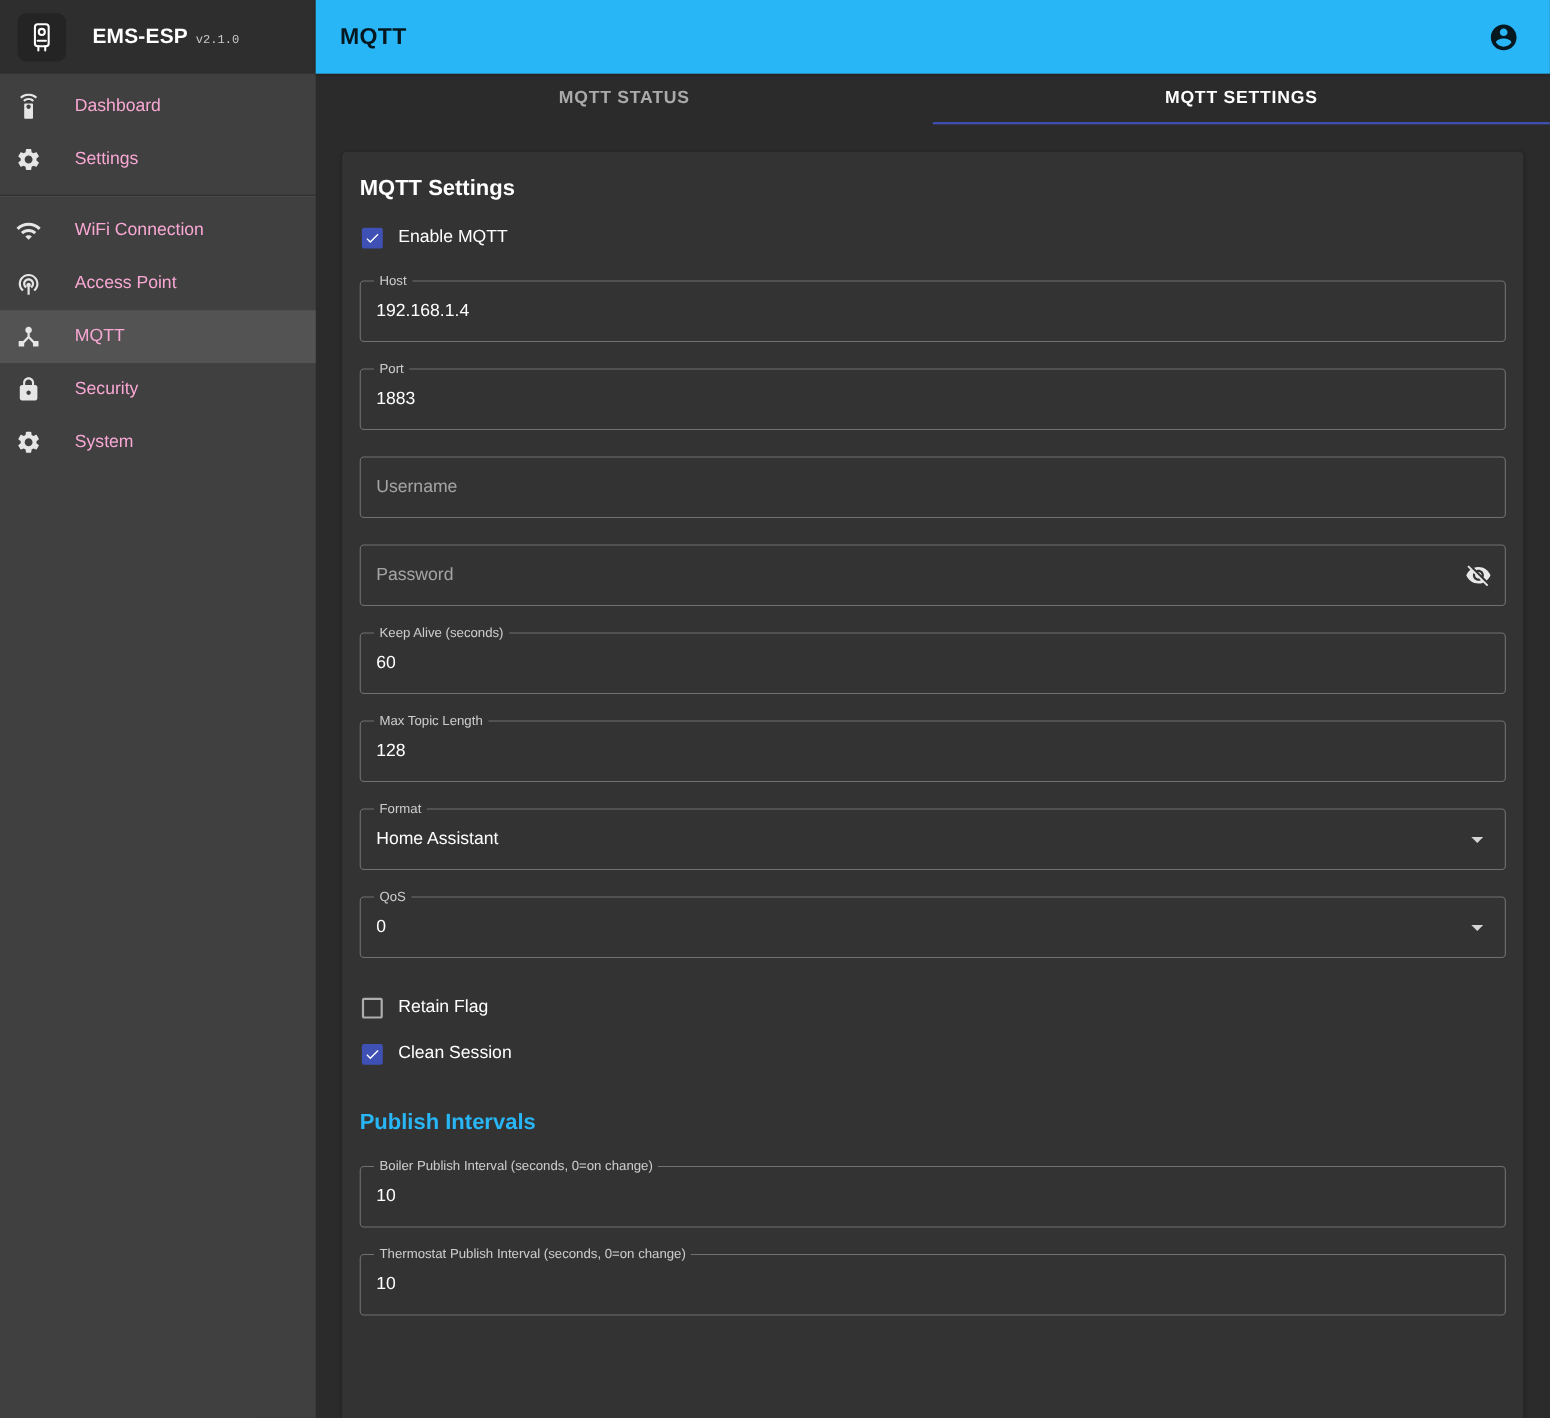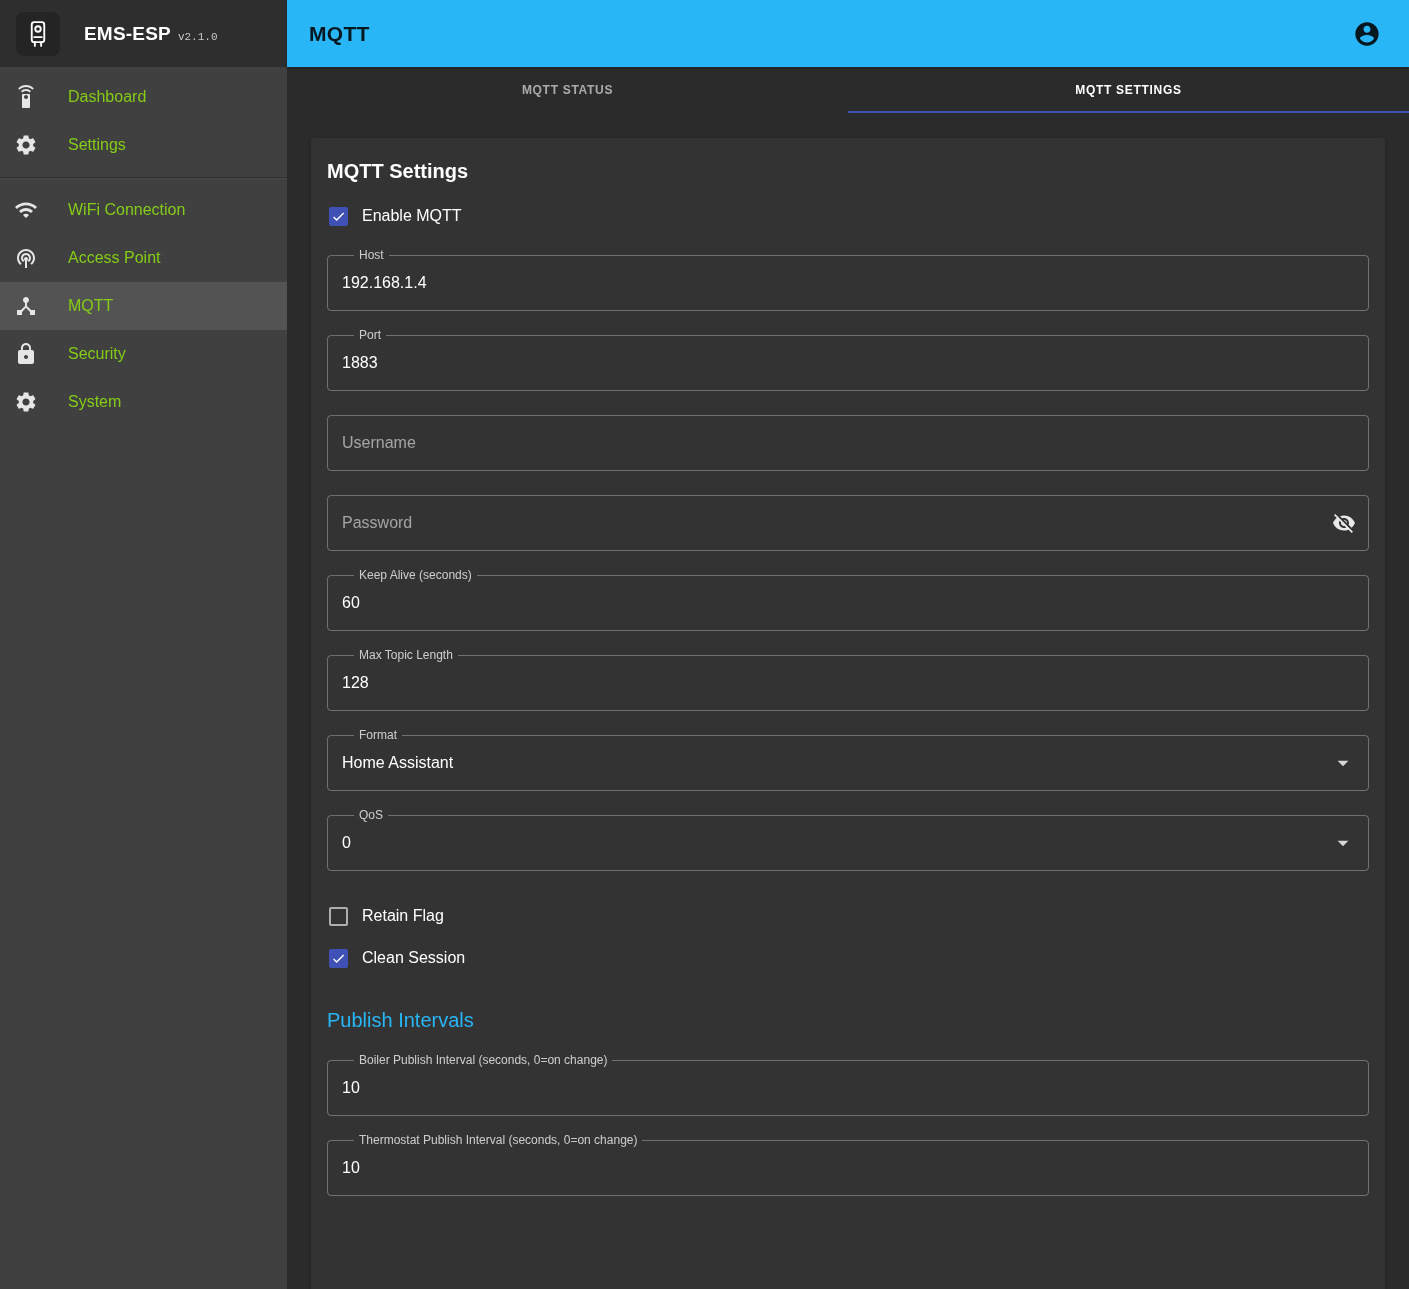--- a/index.html
+++ b/index.html
@@ -17,53 +17,53 @@
   .sidebar-header{height:67px;flex:0 0 67px;background:var(--sidebar-header-bg);display:flex;align-items:center;padding:0 16px;}
   .logo-box{width:44px;height:44px;border-radius:8px;background:#242424;display:flex;align-items:center;justify-content:center;margin-right:24px;}
   .logo-box svg{width:30px;height:30px;}
   .brand-title{font-size:19px;font-weight:bold;letter-spacing:.2px;}
   .brand-version{font-size:11px;color:#c9c9c9;margin-left:7px;padding-top:7px;font-family:Liberation Mono, monospace;}
   .nav{padding-top:6px;}
   .nav-item{height:48px;display:flex;align-items:center;padding-left:14px;cursor:pointer;}
   .nav-item.selected{background:var(--selected-bg);}
   .nav-icon{width:24px;height:24px;flex:0 0 24px;color:#e6e6e6;}
   .nav-icon svg{width:24px;height:24px;fill:currentColor;}
-  .nav-label{margin-left:30px;font-size:16px;color:#84cc16;}
+  .nav-label{margin-left:30px;font-size:16px;color:#f9a8d4;}
   .nav-divider{height:1px;background:rgba(0,0,0,.28);margin:8px 0;box-shadow:0 1px 0 rgba(255,255,255,.05);}
 
   
   .main{flex:1;display:flex;flex-direction:column;min-width:0;}
   .appbar{height:67px;flex:0 0 67px;background:var(--appbar-bg);display:flex;align-items:center;padding:0 22px;box-shadow:0 1px 3px rgba(0,0,0,.25);}
   .appbar-title{font-size:21px;font-weight:600;color:rgba(0,0,0,.87);letter-spacing:.3px;}
   .appbar-spacer{flex:1;}
   .avatar-btn{width:40px;height:40px;border-radius:50%;display:flex;align-items:center;justify-content:center;cursor:pointer;}
   .avatar-btn svg{width:28px;height:28px;fill:rgba(0,0,0,.87);}
 
   .tabbar{height:46px;flex:0 0 46px;display:flex;}
-  .tab{flex:1;display:flex;align-items:center;justify-content:center;font-size:12px;font-weight:bold;letter-spacing:.7px;color:rgba(255,255,255,.6);cursor:pointer;position:relative;text-transform:uppercase;}
+  .tab{flex:1;display:flex;align-items:center;justify-content:center;font-size:16px;font-weight:bold;letter-spacing:.7px;color:rgba(255,255,255,.6);cursor:pointer;position:relative;text-transform:uppercase;}
   .tab.active{color:#fff;}
   .tab.active::after{content:"";position:absolute;left:0;right:0;bottom:0;height:2px;background:var(--accent);}
 
   .content{flex:1;padding:25px 24px;overflow:hidden;}
   .card{background:var(--card-bg);border-radius:4px;padding:16px;box-shadow:0 1px 3px rgba(0,0,0,.35);min-height:1400px;}
   .card-title{font-size:20px;font-weight:bold;margin:6px 0 12px;}
-  .section-title{font-size:20px;font-weight:normal;color:var(--heading-blue);margin:30px 0 28px;}
+  .section-title{font-size:20px;font-weight:bold;color:var(--heading-blue);margin:30px 0 28px;}
 
   
   .cb-row{display:flex;align-items:center;height:42px;cursor:pointer;}
   .cb{width:19px;height:19px;border:2px solid #aeaeae;border-radius:2px;display:flex;align-items:center;justify-content:center;margin-left:2px;background:transparent;}
   .cb svg{width:17px;height:17px;fill:#fff;display:none;}
   .cb-row.checked .cb{background:var(--accent);border-color:var(--accent);}
   .cb-row.checked .cb svg{display:block;}
   .cb-label{margin-left:14px;font-size:16px;color:#fff;}
 
   
   .tf{position:relative;height:56px;border:1px solid rgba(255,255,255,.3);border-radius:4px;display:flex;align-items:center;padding:0 14px;margin:24px 0;cursor:text;}
   .tf.first-field{margin-top:18px;}
-  .tf-label{position:absolute;top:-8px;left:26px;font-size:12px;line-height:15px;color:rgba(255,255,255,.75);background:var(--card-bg);padding:0 5px;white-space:nowrap;}
+  .tf-label{position:absolute;top:-8px;left:12px;font-size:12px;line-height:15px;color:rgba(255,255,255,.75);background:var(--card-bg);padding:0 5px;white-space:nowrap;}
   .tf-value{font-size:16px;color:#fff;}
   .tf-placeholder{font-size:16px;color:rgba(255,255,255,.55);}
   .tf-trailing{position:absolute;right:12px;top:50%;transform:translateY(-50%);display:flex;align-items:center;}
   .eye{cursor:pointer;}
   .eye svg{width:24px;height:24px;fill:#e8e8e8;}
   .dd svg{width:26px;height:26px;fill:#d6d6d6;}
   .tf.select{cursor:pointer;align-items:center;}
 </style>
 </head>
 <body>

